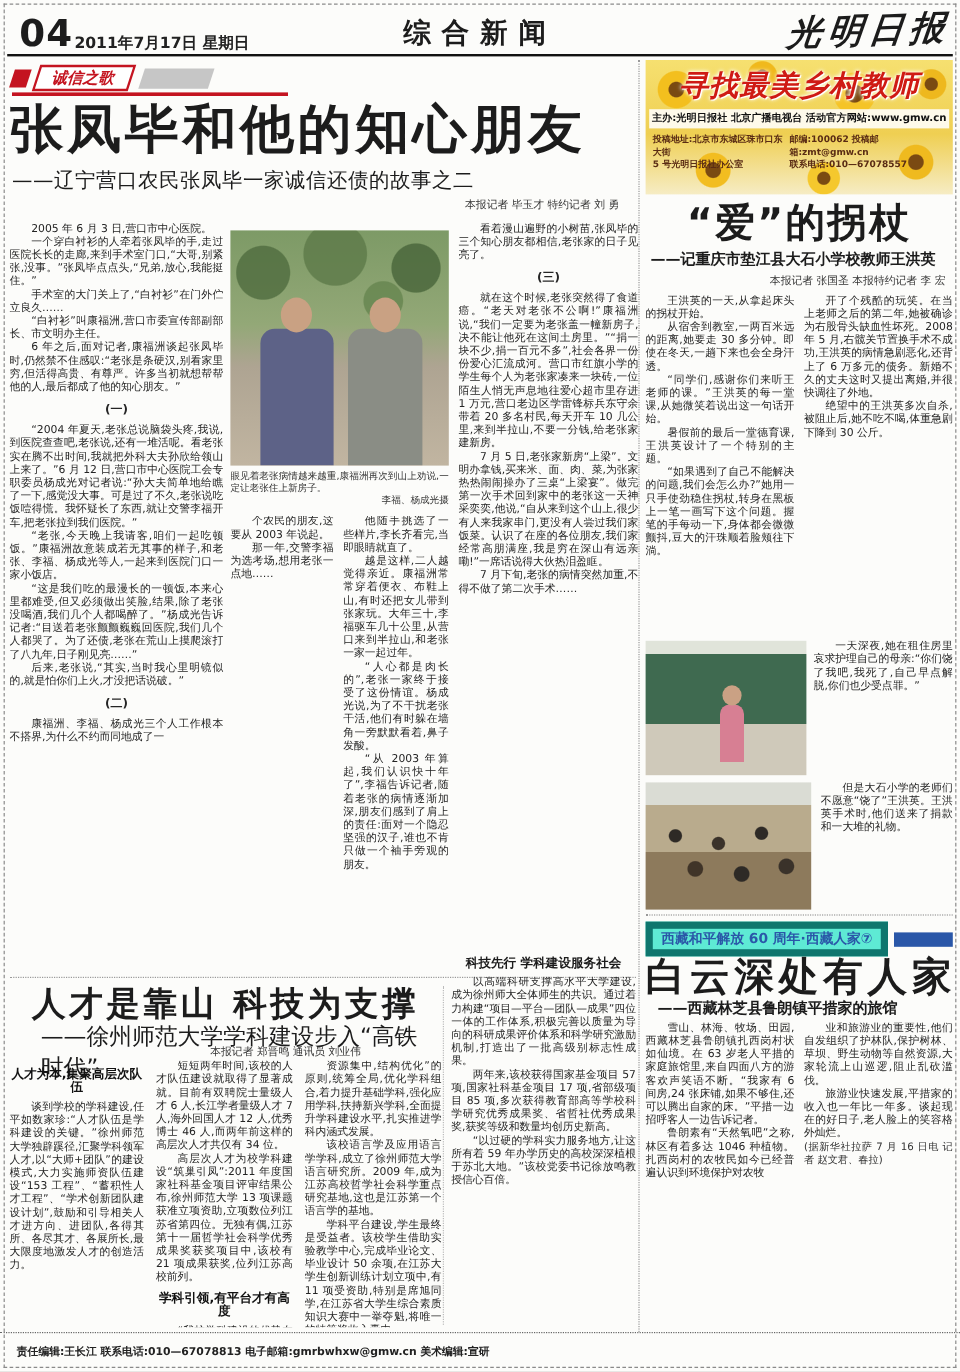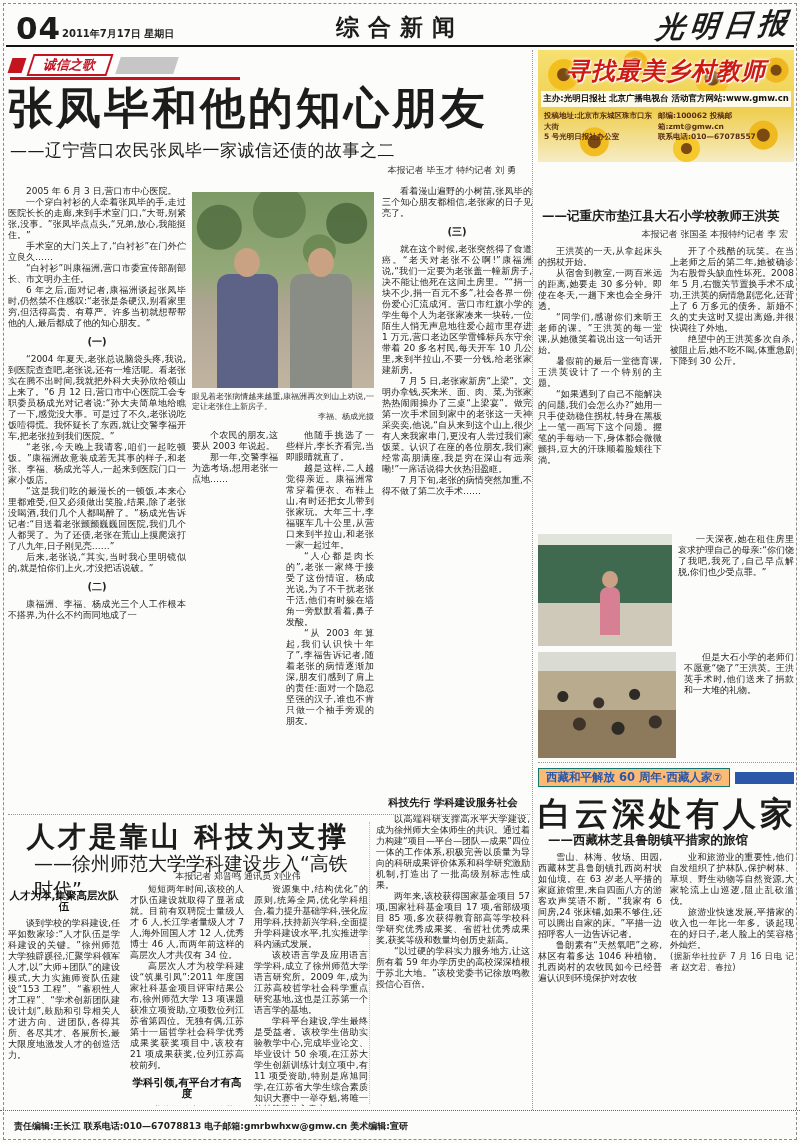--- a/index.html
+++ b/index.html
@@ -1,21 +1,21 @@
 <!DOCTYPE html>
 <html><head>
 <meta charset="utf-8">
 <style>
   html,body{margin:0;padding:0;background:#d9d9d6;}
   .page{position:relative;width:800px;height:1143px;margin:0 auto;background:#fcfcfa;
         font-family:"DejaVu Sans","Liberation Sans",sans-serif;color:#1c1c1c;overflow:hidden;}
   .frame{position:absolute;inset:3px;border:1px dashed #8a8a8a;pointer-events:none;}
   
   .pagenum{position:absolute;left:16px;top:10px;font-size:31px;font-weight:bold;letter-spacing:1px;}
-  .dateline{position:absolute;left:62px;top:27px;font-size:10px;font-weight:bold;color:#222;}
+  .dateline{position:absolute;left:62px;top:27px;font-size:13px;font-weight:bold;color:#222;}
   .section-title{position:absolute;left:0;right:0;top:12px;text-align:center;font-size:23px;
         font-weight:800;letter-spacing:9px;}
   .masthead{position:absolute;right:8px;top:6px;font-family:"DejaVu Serif","Liberation Serif",serif;
         font-size:29px;font-weight:bold;font-style:italic;letter-spacing:5px;
         transform:rotate(-2deg) skewX(-8deg);}
   .header-rule{position:absolute;left:6px;right:6px;top:45px;height:2px;background:#111;}
   
   .body-text{font-size:9px;line-height:11px;text-align:justify;overflow:hidden;color:#242424;}
   .body-text p{margin:0;text-indent:2em;}
   .sec-mark{text-align:center;font-weight:bold;font-size:10px;margin:7px 0;text-indent:0;}
@@ -96,22 +96,22 @@
         radial-gradient(circle at 44% 48%,#3a322a 0 5px,transparent 6px),
         radial-gradient(circle at 70% 40%,#2e2a26 0 5px,transparent 6px),
         radial-gradient(circle at 30% 68%,#403428 0 6px,transparent 7px),
         radial-gradient(circle at 58% 72%,#2e2a26 0 6px,transparent 7px),
         radial-gradient(circle at 85% 66%,#3a322a 0 6px,transparent 7px),
         linear-gradient(180deg,#dadcd4 0 18%,#b9ab8d 18% 55%,#8d7a5c 55% 100%);}
   .lside2{position:absolute;left:146px;top:602px;width:110px;height:106px;}
   .hdiv-love{position:absolute;left:0;top:712px;width:256px;border-top:1px dotted #999;}
   
   .kicker{position:absolute;left:0;top:718px;width:256px;display:flex;align-items:center;}
-  .kicker-box{border:1px solid #0f766e;color:#2a57a8;font-weight:bold;font-size:11.5px;
-        padding:1px 7px;white-space:nowrap;background:#fdba74;}
+  .kicker-box{border:6px solid #0f766e;color:#2a57a8;font-weight:bold;font-size:11.5px;
+        padding:1px 7px;white-space:nowrap;background:#5eead4;}
   .kicker-bar{flex:1;height:12px;background:#2a57a8;margin-left:5px;}
   .tibet-headline{position:absolute;left:0;top:742px;width:256px;font-size:33px;font-weight:900;
         letter-spacing:4px;white-space:nowrap;}
   .tibet-subtitle{position:absolute;left:10px;top:782px;width:246px;font-size:12.5px;font-weight:bold;}
   .tcol1{position:absolute;left:0;top:802px;width:124px;height:256px;}
   .tcol2{position:absolute;left:132px;top:802px;width:124px;height:256px;}
   .credit{font-size:8.5px;color:#333;text-indent:0 !important;}
   
   .talent{position:absolute;left:8px;top:818px;width:360px;height:288px;}
   .talent-headline{position:absolute;left:0;top:0;width:360px;text-align:center;font-size:28px;
@@ -220,20 +220,21 @@
           <div>投稿地址:北京市东城区珠市口东大街</div>
           <div>5 号光明日报社办公室</div>
         </div>
         <div>
           <div>邮编:100062  投稿邮箱:zmt@gmw.cn</div>
           <div>联系电话:010—67078557</div>
         </div>
       </div>
     </div>
 
+    <h2 class="love-headline" style="margin:0">“爱”的拐杖</h2>
     <div class="love-subtitle">——记重庆市垫江县大石小学校教师王洪英</div>
     <div class="byline love-byline">本报记者 张国圣  本报特约记者 李 宏</div>
     <div class="body-text lcol1">
         <p>王洪英的一天,从拿起床头的拐杖开始。</p>
         <p>从宿舍到教室,一两百米远的距离,她要走 30 多分钟。即使在冬天,一趟下来也会全身汗透。</p>
         <p>“同学们,感谢你们来听王老师的课。”王洪英的每一堂课,从她微笑着说出这一句话开始。</p>
         <p>暑假前的最后一堂德育课,王洪英设计了一个特别的主题。</p>
         <p>“如果遇到了自己不能解决的问题,我们会怎么办?”她用一只手使劲稳住拐杖,转身在黑板上一笔一画写下这个问题。握笔的手每动一下,身体都会微微颤抖,豆大的汗珠顺着脸颊往下淌。</p>
       </div>
     <div class="body-text lcol2">

